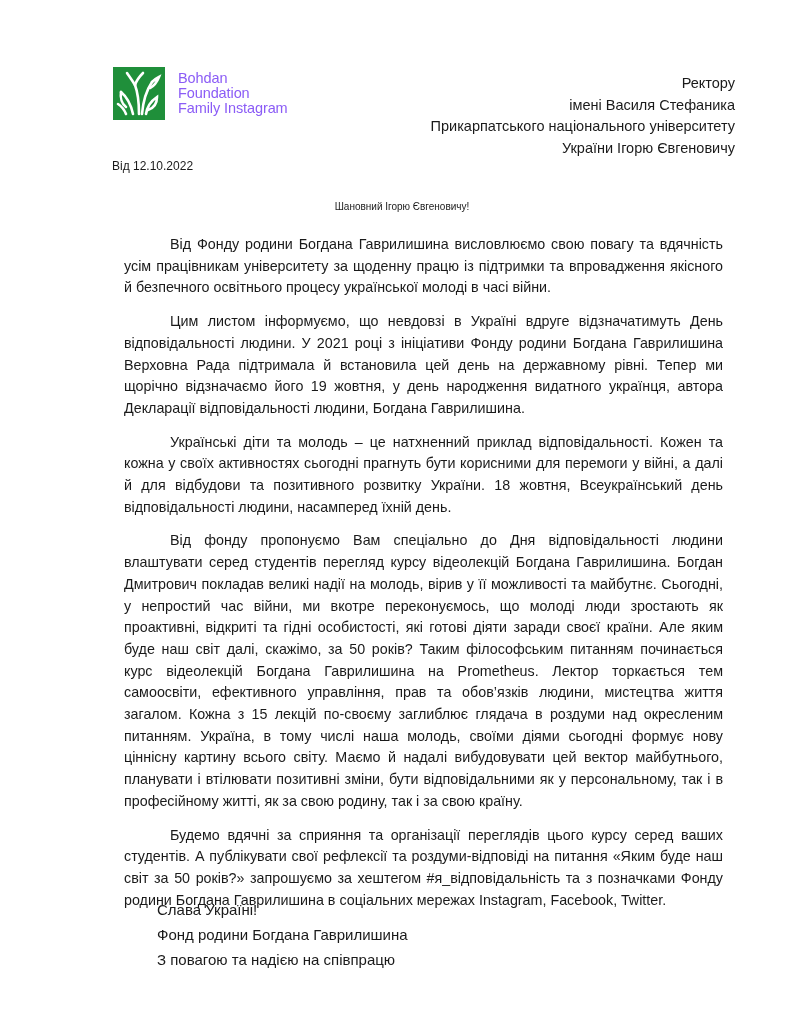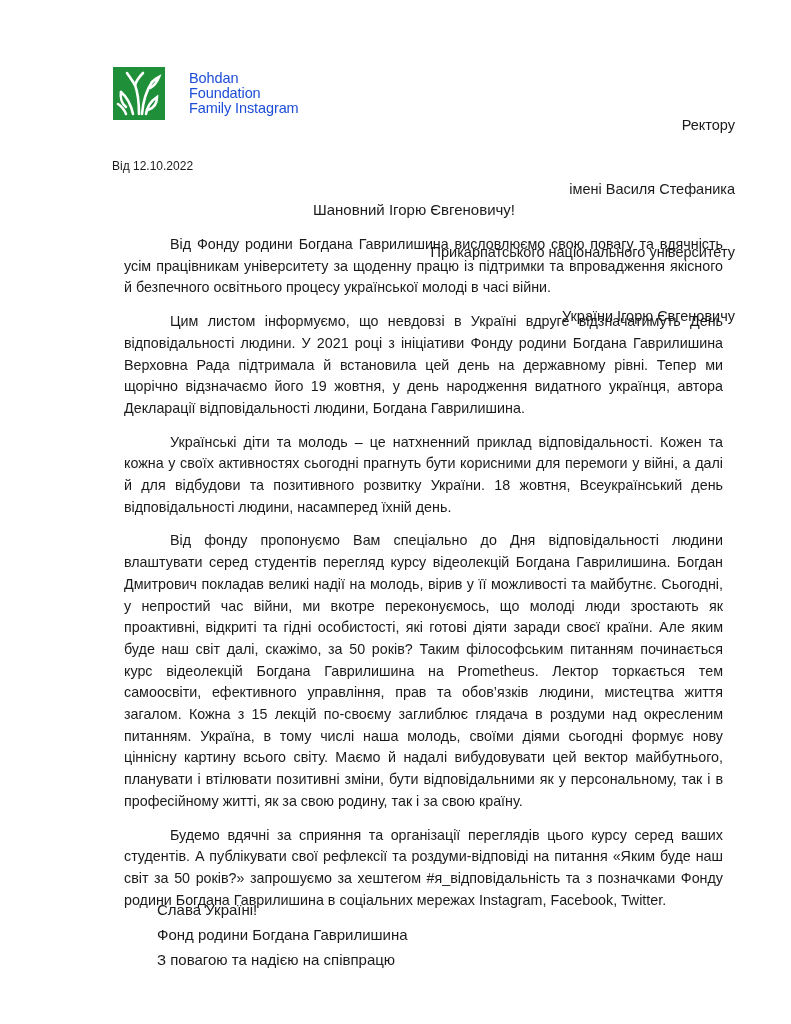--- a/index.html
+++ b/index.html
@@ -1,25 +1,25 @@
 <!DOCTYPE html>
 <html><head>
 <meta charset="utf-8">
 <style>
   html, body { margin: 0; padding: 0; background: #ffffff; }
   body { width: 791px; height: 1024px; position: relative; overflow: hidden;
          font-family: "Liberation Sans", "DejaVu Sans", sans-serif; color: #1a1a1a; }
   .logo { position: absolute; left: 113px; top: 67px; display: flex; align-items: center; }
   .logo-mark { width: 52px; height: 53px; background: #1f8f3a; display: block; }
-  .logo-text { margin-left: 24px; font-size: 14.5px; line-height: 15px; font-weight: 400; color: #1d4ed8; letter-spacing: -0.1px; }
+  .logo-text { margin-left: 13px; font-size: 14.5px; line-height: 15px; font-weight: 400; color: #8b5cf6; letter-spacing: -0.1px; }
   .logo-text div { white-space: nowrap; }
   .addressee { position: absolute; right: 56px; top: 73px; text-align: right; font-size: 14.5px; line-height: 21.5px; }
-  .addressee div { white-space: nowrap; margin-top: 42px; }
+  .addressee div { white-space: nowrap; }
   .date { position: absolute; left: 112px; top: 159px; font-size: 12px; }
-  .greeting { position: absolute; left: 12px; width: 774px; top: 201px; text-align: center; font-size: 15px; padding-left: 30px; box-sizing: border-box; }
+  .greeting { position: absolute; left: 0; width: 774px; top: 201px; text-align: center; font-size: 10px; padding-left: 30px; box-sizing: border-box; }
   .body-text { position: absolute; left: 112px; width: 623px; top: 222px; font-size: 14.3px; line-height: 21.7px; }
   .body-text p { margin: 12px; text-align: justify; text-indent: 46px; }
   .closing { position: absolute; left: 157px; top: 897px; font-size: 15px; line-height: 25px; }
   .closing div { white-space: nowrap; }
 </style>
 </head>
 <body>
 
 <div class="logo">
   <svg class="logo-mark" viewBox="0 0 52 53">

